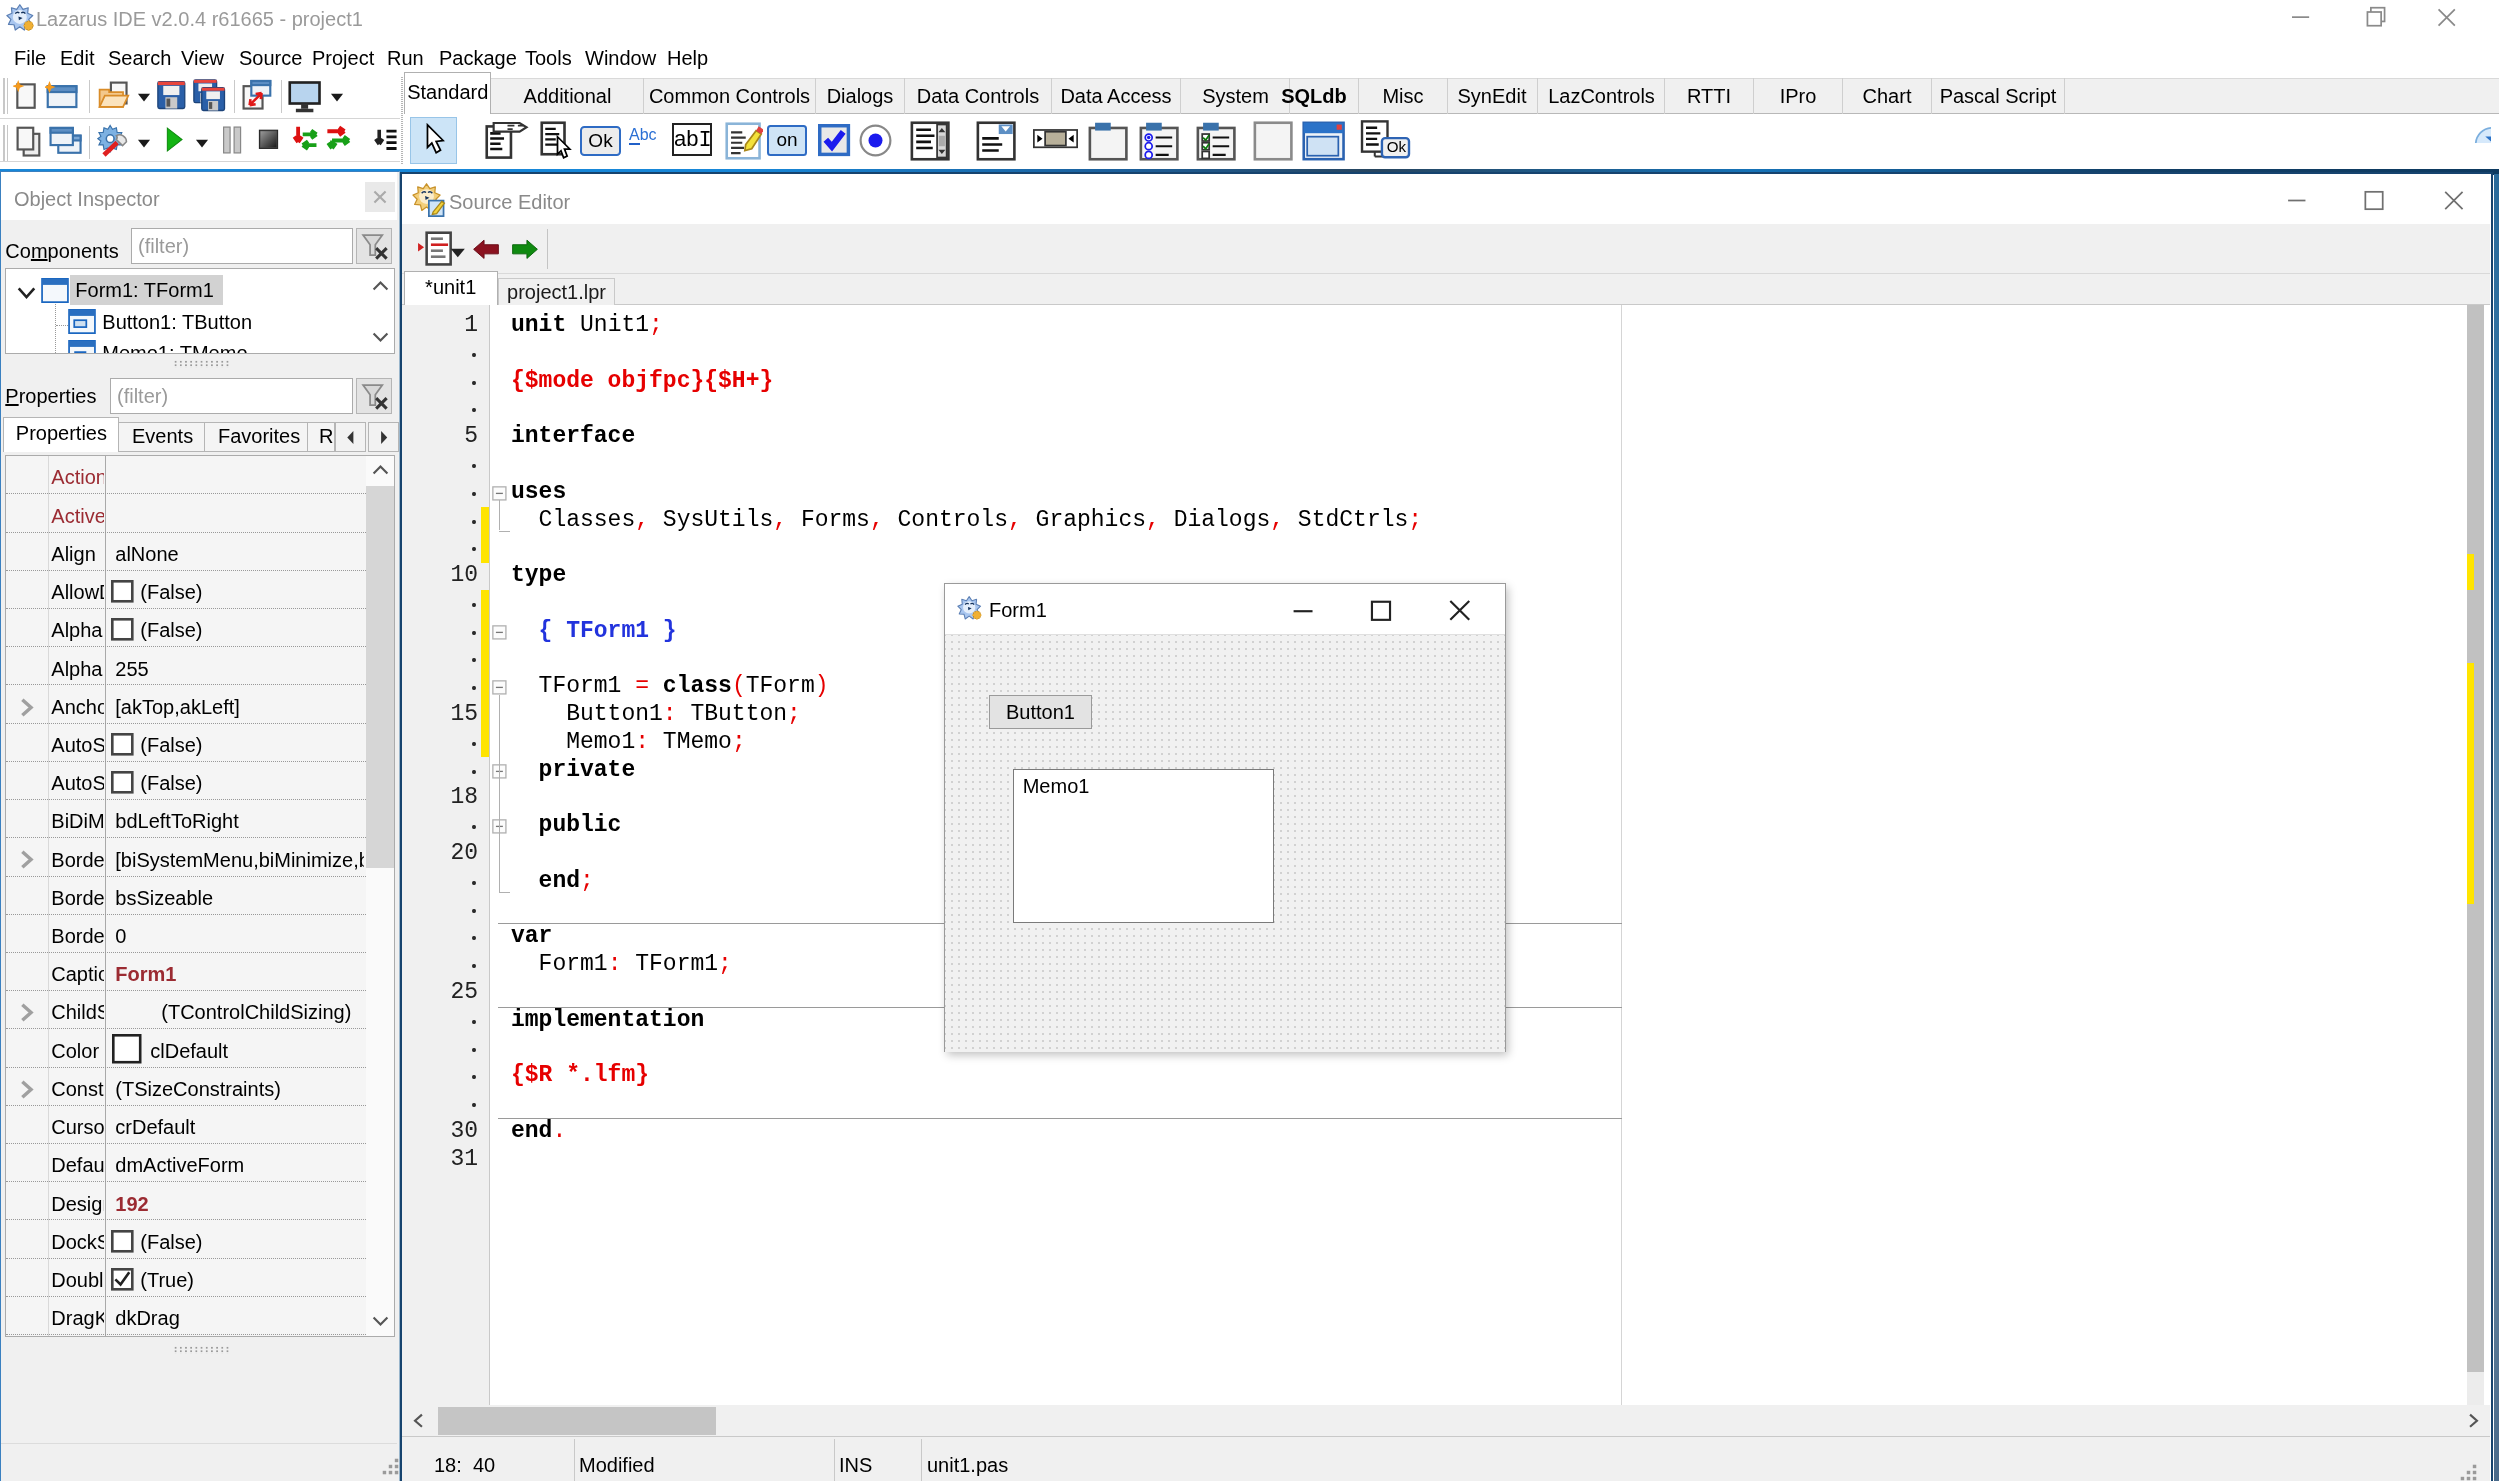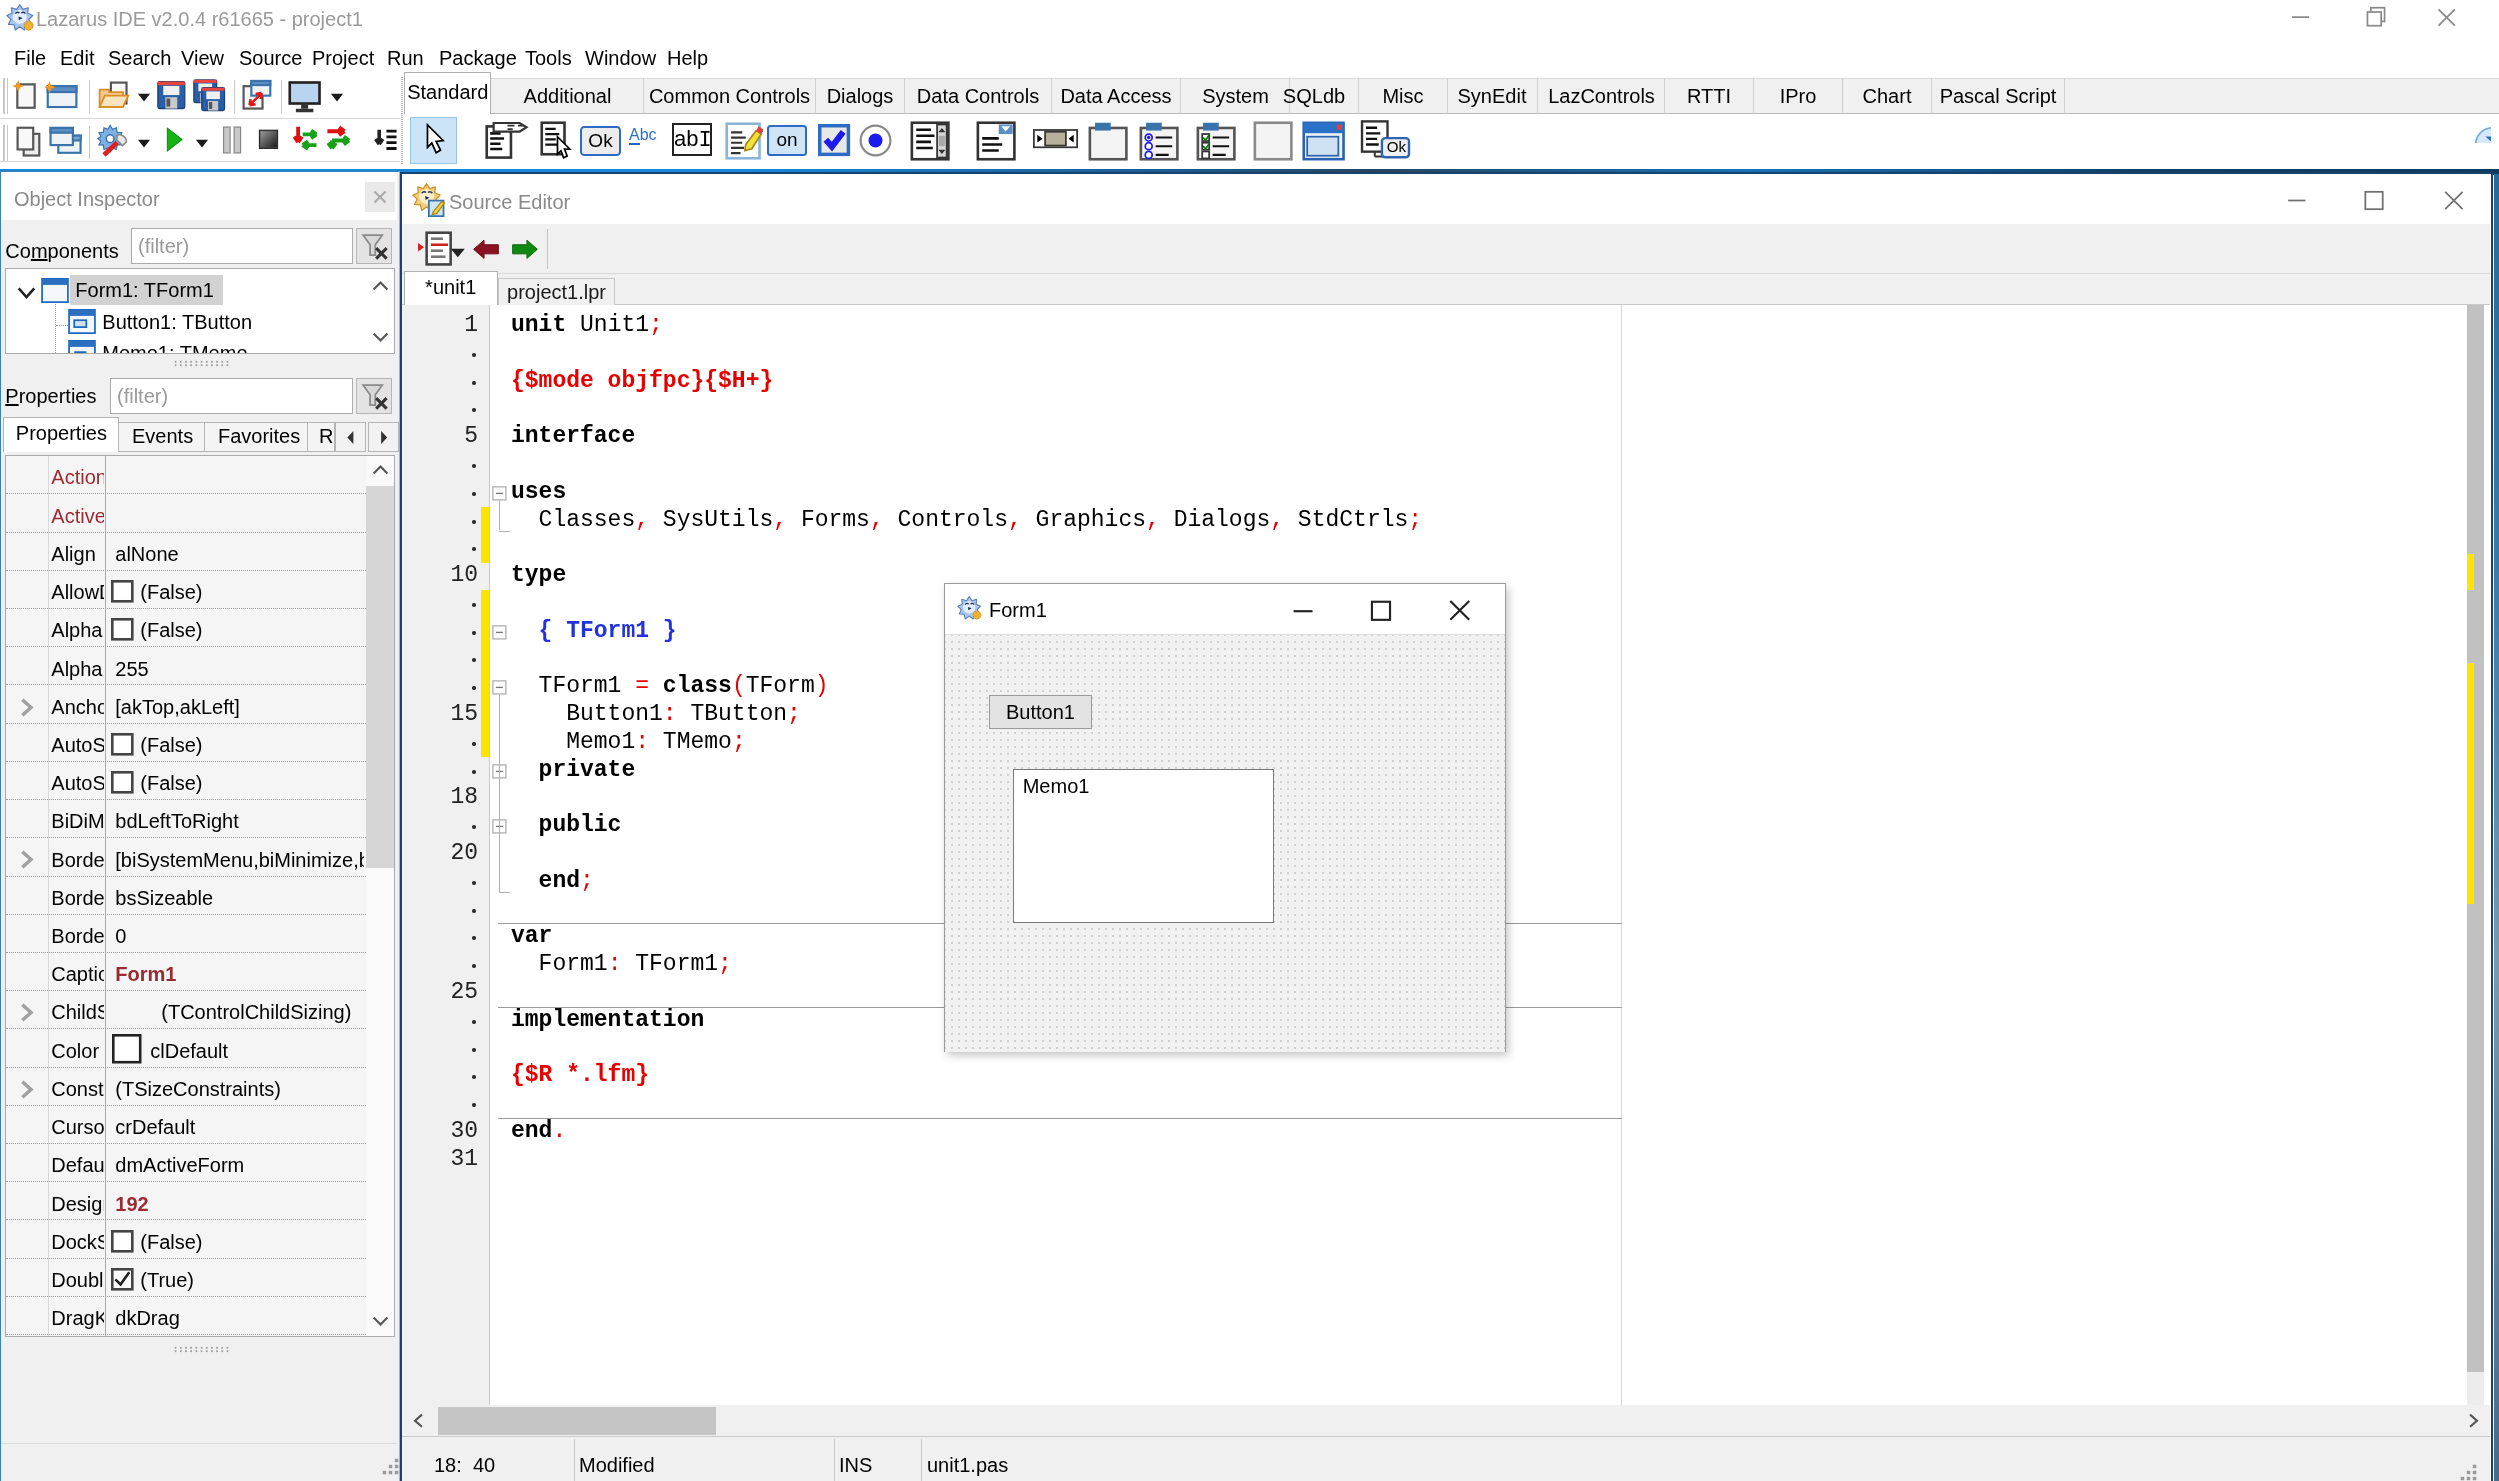--- a/index.html
+++ b/index.html
@@ -161,21 +161,21 @@
 </div>
 <div class="abs" style="left:400px;top:73px;width:2099px;height:96px;background:#fff;">
 <div class="abs" style="left:0.9px;top:3.5px;width:1.7px;height:87px;border-left:0.9px dotted #b5b5b5;border-right:0.9px dotted #b5b5b5;"></div>
 <div class="abs" style="left:91px;top:5.2px;width:2008px;height:36px;background:#f0f0f0;border-top:0.9px solid #d9d9d9;border-bottom:0.9px solid #b8b8b8;"></div>
 <div class="abs" style="left:92px;top:5.2px;width:152px;height:36px;border-right:0.9px solid #cfcfcf;text-align:center;line-height:36px;">Additional</div>
 <div class="abs" style="left:244px;top:5.2px;width:172px;height:36px;border-right:0.9px solid #cfcfcf;text-align:center;line-height:36px;">Common Controls</div>
 <div class="abs" style="left:416px;top:5.2px;width:89px;height:36px;border-right:0.9px solid #cfcfcf;text-align:center;line-height:36px;">Dialogs</div>
 <div class="abs" style="left:505px;top:5.2px;width:147px;height:36px;border-right:0.9px solid #cfcfcf;text-align:center;line-height:36px;">Data Controls</div>
 <div class="abs" style="left:652px;top:5.2px;width:129px;height:36px;border-right:0.9px solid #cfcfcf;text-align:center;line-height:36px;">Data Access</div>
 <div class="abs" style="left:782px;top:5.2px;width:108px;height:36px;border-right:0.9px solid #cfcfcf;text-align:center;line-height:36px;">System</div>
-<div class="abs" style="left:870px;top:5.2px;width:89px;height:36px;border-right:0.9px solid #cfcfcf;text-align:center;line-height:36px;">SQLdb</div>
+<div class="abs" style="left:870px;top:5.2px;width:89px;height:36px;border-right:0.9px solid #cfcfcf;text-align:center;line-height:36px;font-weight:bold;">SQLdb</div>
 <div class="abs" style="left:959px;top:5.2px;width:89px;height:36px;border-right:0.9px solid #cfcfcf;text-align:center;line-height:36px;">Misc</div>
 <div class="abs" style="left:1047px;top:5.2px;width:91px;height:36px;border-right:0.9px solid #cfcfcf;text-align:center;line-height:36px;">SynEdit</div>
 <div class="abs" style="left:1139px;top:5.2px;width:126px;height:36px;border-right:0.9px solid #cfcfcf;text-align:center;line-height:36px;">LazControls</div>
 <div class="abs" style="left:1265px;top:5.2px;width:89px;height:36px;border-right:0.9px solid #cfcfcf;text-align:center;line-height:36px;">RTTI</div>
 <div class="abs" style="left:1354px;top:5.2px;width:89px;height:36px;border-right:0.9px solid #cfcfcf;text-align:center;line-height:36px;">IPro</div>
 <div class="abs" style="left:1443px;top:5.2px;width:89px;height:36px;border-right:0.9px solid #cfcfcf;text-align:center;line-height:36px;">Chart</div>
 <div class="abs" style="left:1532px;top:5.2px;width:133px;height:36px;border-right:0.9px solid #cfcfcf;text-align:center;line-height:36px;">Pascal Script</div>
 <div class="abs" style="left:4.3px;top:-0.9px;width:87px;height:42px;background:#fff;border:0.9px solid #b0b0b0;border-bottom:none;text-align:center;line-height:38px;">Standard</div>
 <div class="abs" style="left:10.4px;top:44px;width:47px;height:47px;background:#cce4f7;border:1.7px solid #98c5e8;"></div>
       <svg class="abs" style="left:23.5px;top:50px" width="22.6" height="35" viewBox="0 0 26 40">

